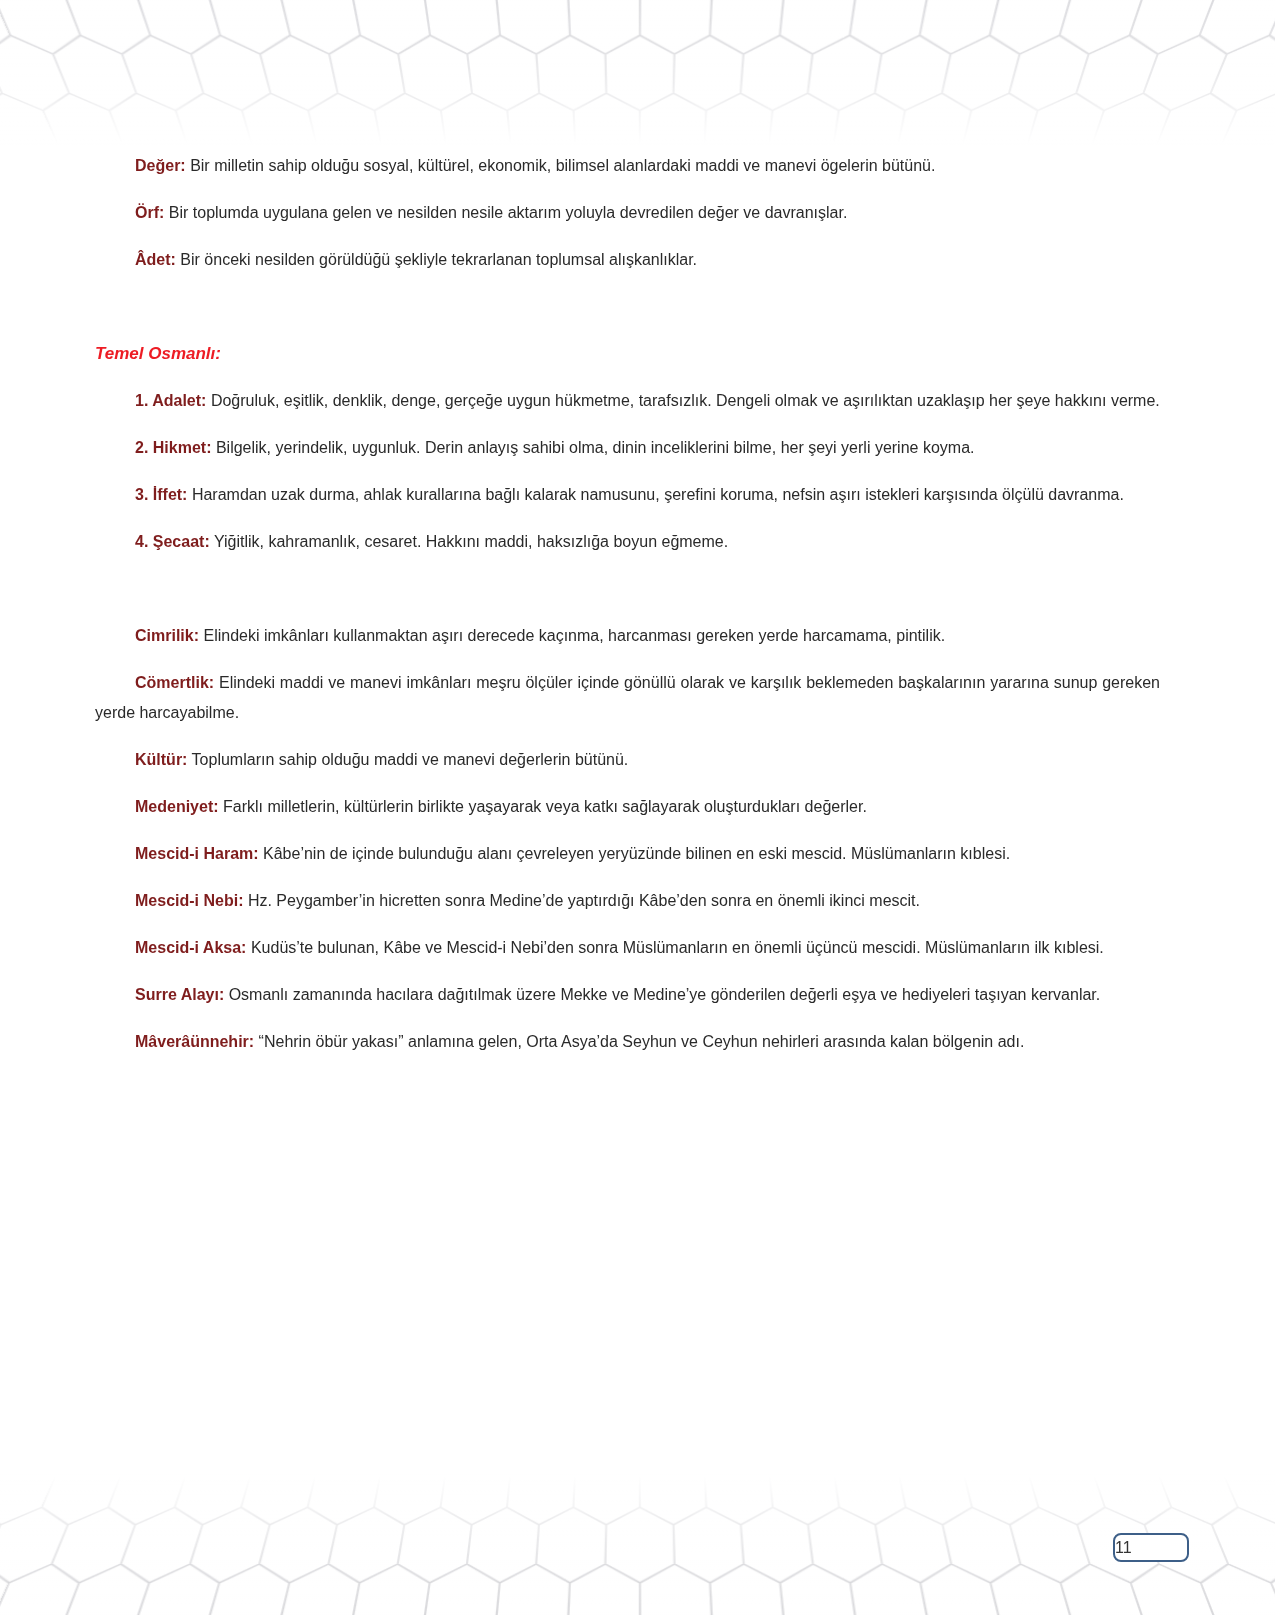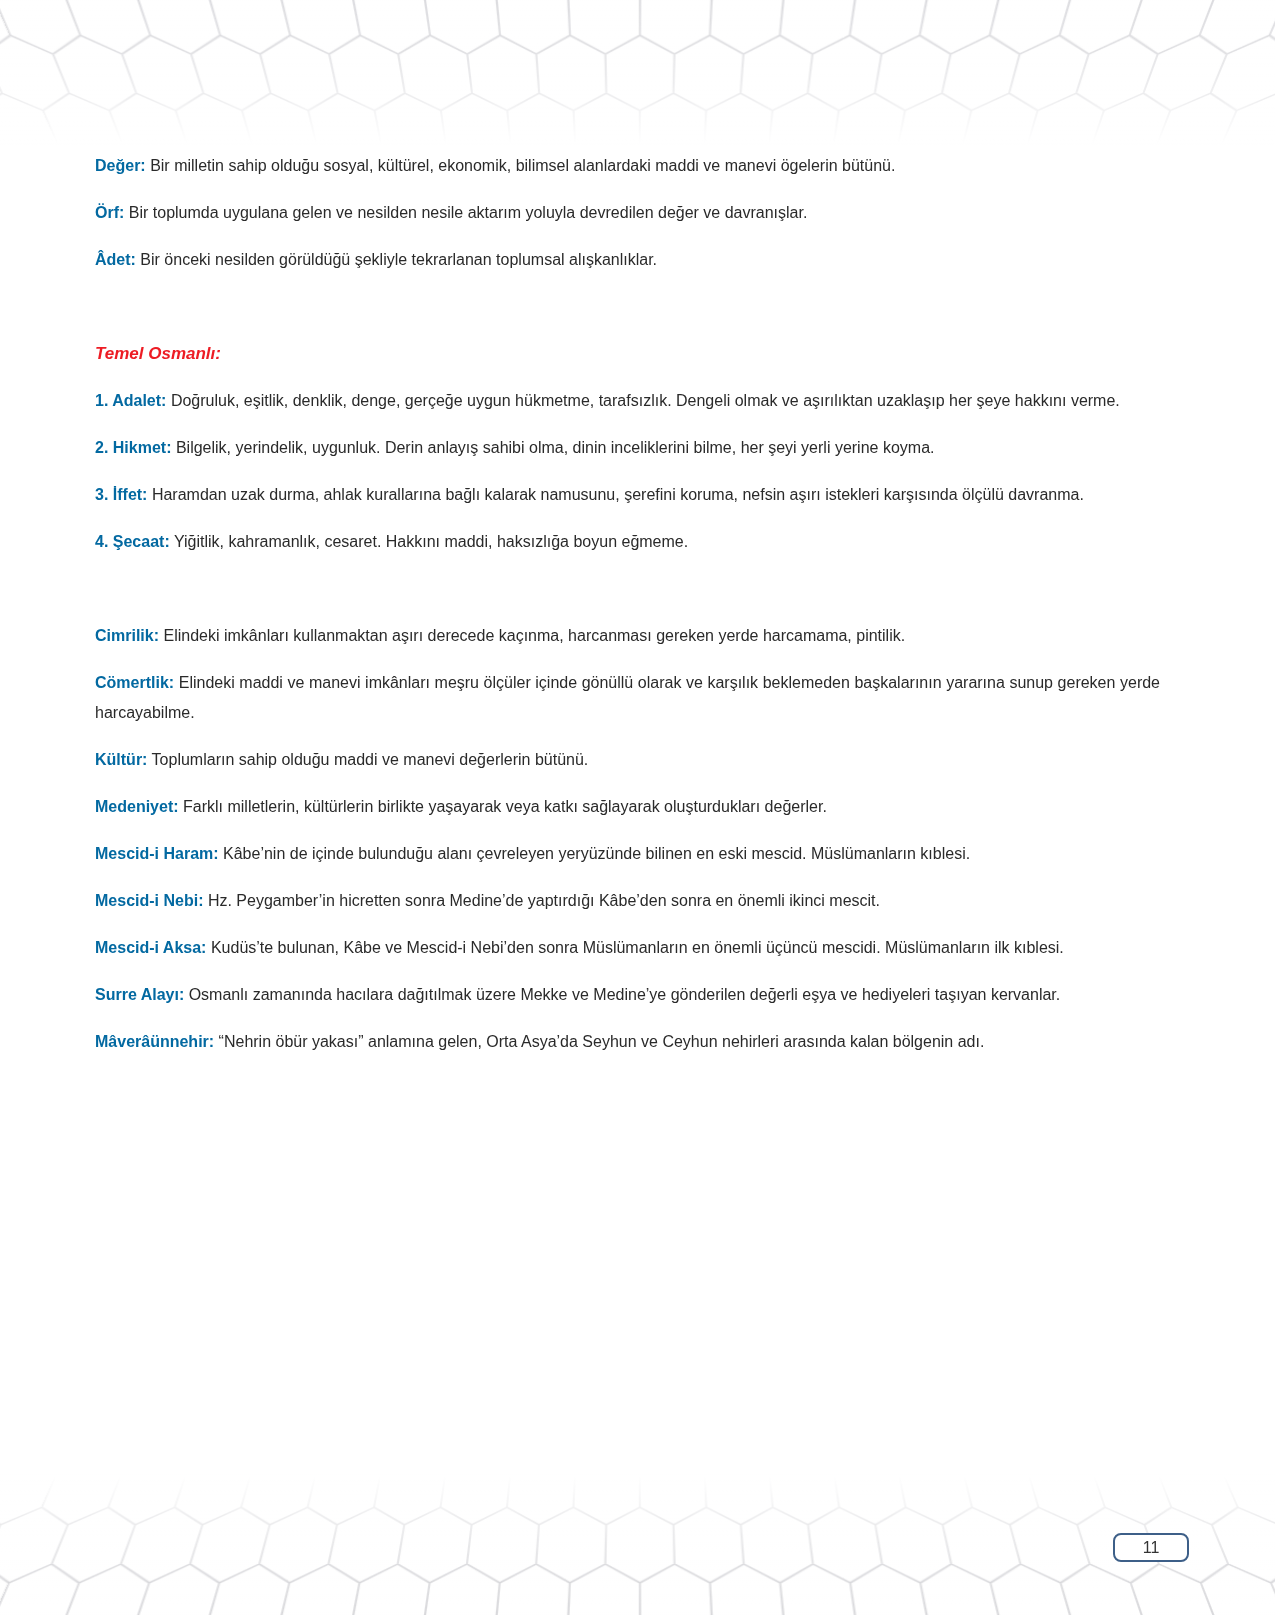--- a/index.html
+++ b/index.html
@@ -42,39 +42,39 @@
     left:95px; top:151px;
     width:1065px;
   }
   .content p {
     font-size:16px;
     line-height:30px;
     margin:0 0 17px 0;
     text-align:justify;
     color:#2a2a2a;
   }
-  .content p strong { font-weight:bold; color:#0369a1; }
+  .content p strong { font-weight:bold; color:#7f1d1d;margin-left:40px; }
   .spacer { height:47px; }
   .red-heading {
     font-size:17px;
     line-height:30px;
     font-weight:bold;
     font-style:italic;
     margin:0 0 17px 0;
   }
 
   
   .page-number-badge {
     position:absolute;
     left:1113px; top:1533px;
     width:76px; height:29px;
     background:#ffffff;
     border:2px solid #3d5f88;
     border-radius:8px;
-    display:flex; align-items:center; justify-content:center;
+    display:flex; align-items:center; justify-content:flex-start;
     font-size:16px; color:#333333;
     z-index:5;
   }
 </style>
 </head>
 <body>
 
 <div class="page">
 
   <div class="hex-band hex-top">

